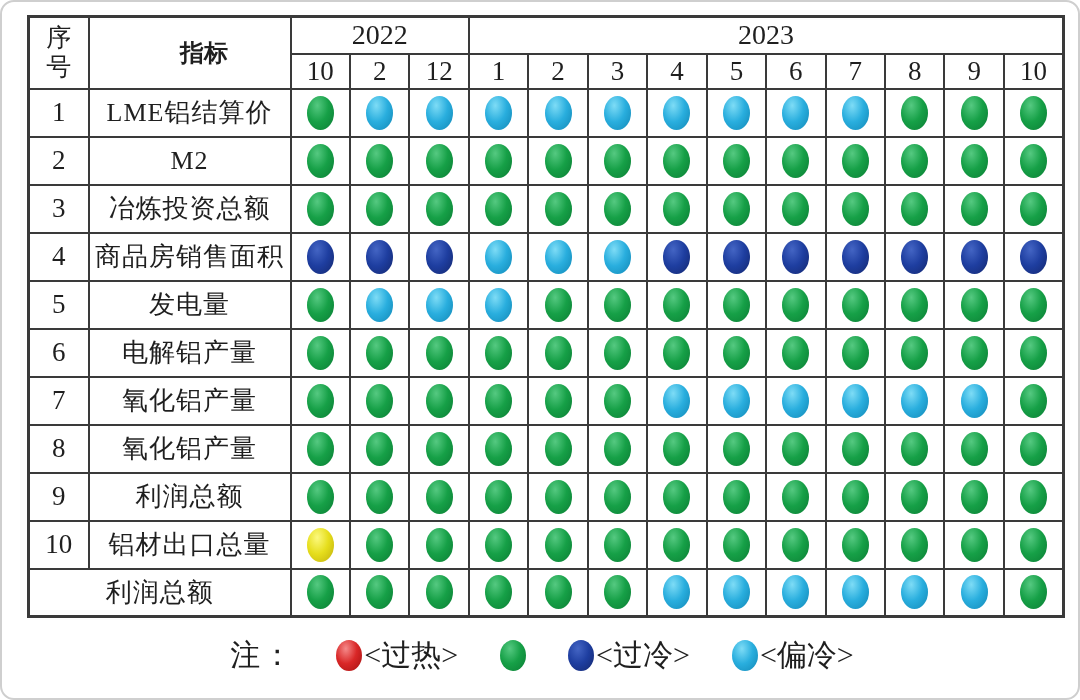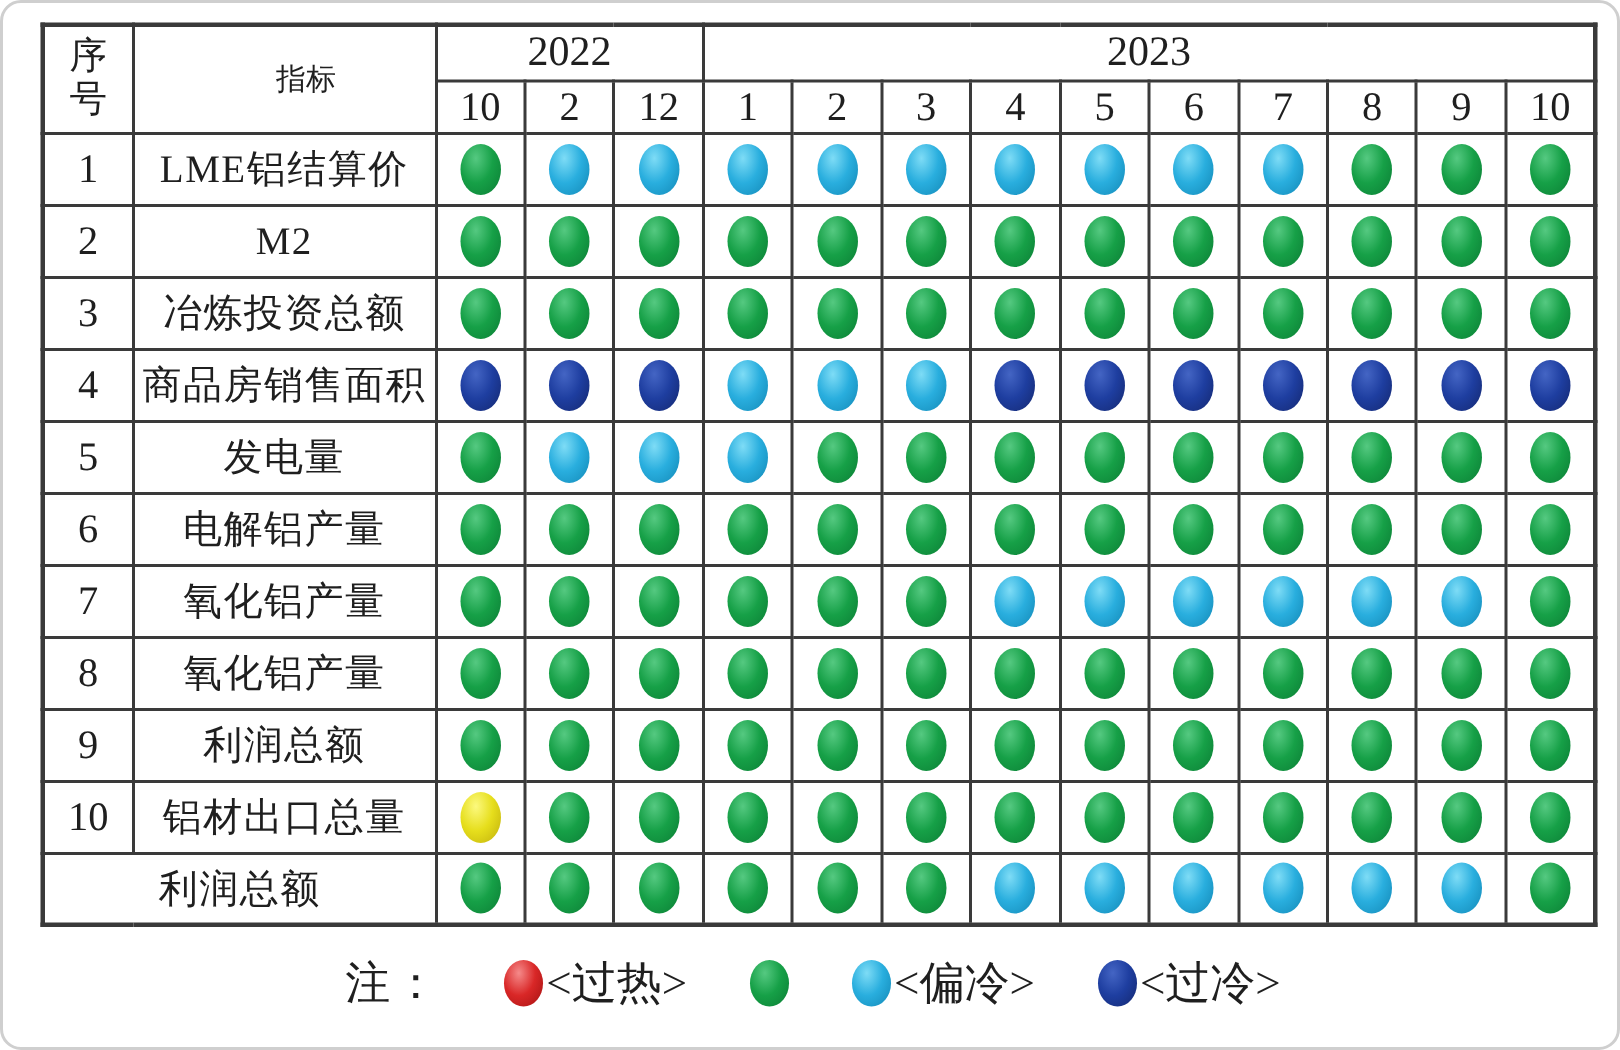--- a/index.html
+++ b/index.html
@@ -33,21 +33,21 @@
   }
   .signal-table thead tr.year-row th { height: 37px; }
   .signal-table thead tr.month-row th { height: 35px; }
   .signal-table tbody td { height: 48px; }
   th.corner-serial {
     font-size: 25px;
     font-weight: normal;
     white-space: pre-line;
     line-height: 1.15;
   }
-  th.corner-indicator { font-size: 20px; font-weight: normal; padding-left: 29px; }
+  th.corner-indicator { font-size: 24px; font-weight: bold; padding-left: 29px; }
   th.year-cell { font-size: 28px; font-weight: normal; }
   th.month-cell { font-size: 27px; font-weight: normal; }
   td.num-cell { font-size: 27px; }
   td.label-cell { font-size: 26px; letter-spacing: 1px; }
   .dot {
     display: inline-block;
     width: 27px;
     height: 34px;
     border-radius: 50%;
     vertical-align: middle;
@@ -292,22 +292,22 @@
   <div class="legend">
     <span class="legend-prefix">注：</span>
   <span class="legend-item">
         <span class="dot" style="background: radial-gradient(at 38% 28%, rgb(245, 138, 138) 0%, rgb(217, 39, 39) 48%, rgb(163, 17, 17) 100%);"></span>
         <span>&lt;过热&gt;</span>
       </span>
       <span class="legend-item">
         <span class="dot" style="background: radial-gradient(at 38% 28%, rgb(85, 201, 129) 0%, rgb(22, 160, 71) 48%, rgb(11, 125, 52) 100%);"></span>
       </span>
       <span class="legend-item">
+        <span class="dot" style="background: radial-gradient(at 38% 28%, rgb(68, 101, 196) 0%, rgb(30, 62, 160) 48%, rgb(20, 39, 110) 100%);"></span>
+        <span>&lt;过冷&gt;</span>
+      </span>
+      <span class="legend-item">
         <span class="dot" style="background: radial-gradient(at 38% 28%, rgb(126, 220, 246) 0%, rgb(41, 174, 222) 48%, rgb(18, 135, 181) 100%);"></span>
         <span>&lt;偏冷&gt;</span>
       </span>
-      <span class="legend-item">
-        <span class="dot" style="background: radial-gradient(at 38% 28%, rgb(68, 101, 196) 0%, rgb(30, 62, 160) 48%, rgb(20, 39, 110) 100%);"></span>
-        <span>&lt;过冷&gt;</span>
-      </span>
     </div>
 
 </div>
 
 </body></html>

